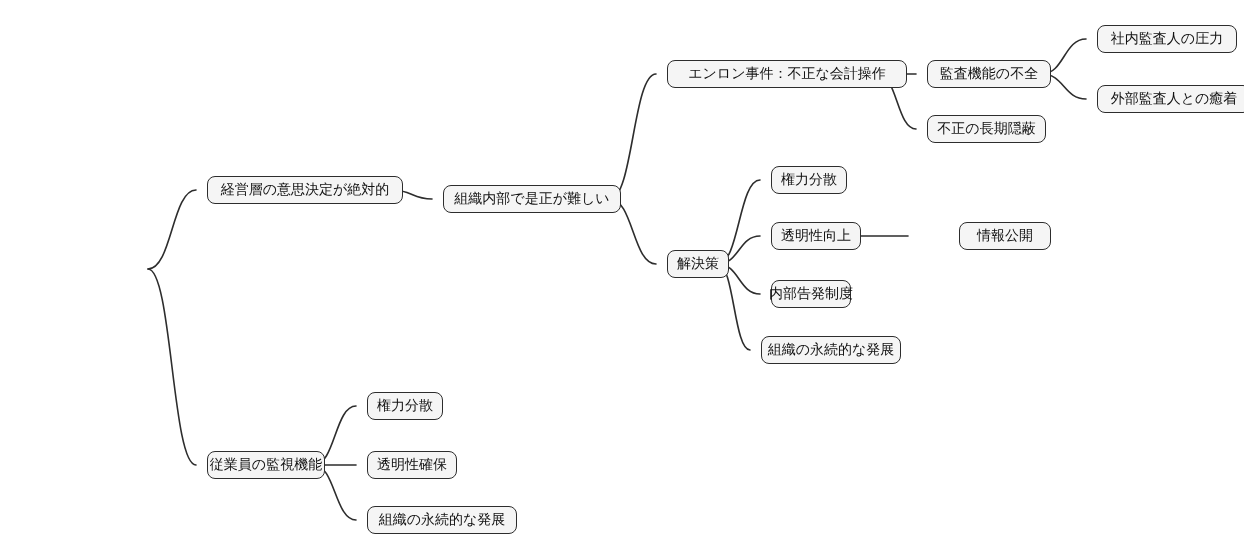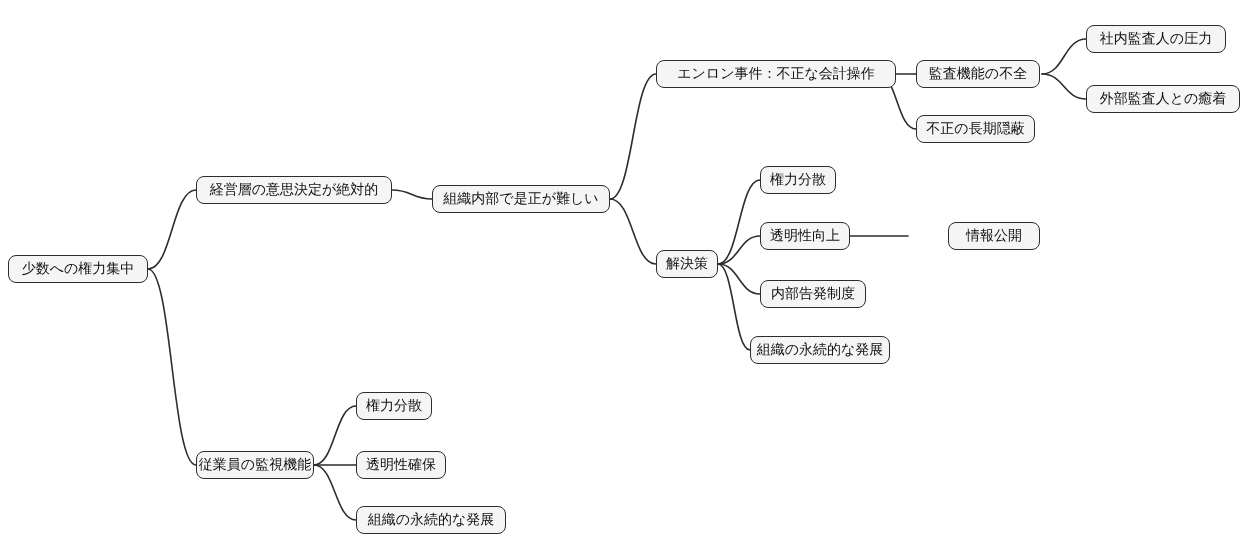--- a/index.html
+++ b/index.html
@@ -41,20 +41,21 @@
     align-items: center;
     justify-content: center;
     white-space: nowrap;
     background: var(--node-fill);
     border: 1.4px solid var(--node-border);
     border-radius: 8px;
     font-size: 14px;
     color: var(--text);
     cursor: pointer;
     user-select: none;
+    margin-left: 11px;
   }
 </style>
 </head>
 <body>
 
 <div class="canvas">
 
   <svg class="edges" viewBox="0 0 1244 555" aria-hidden="true">
     <path d="M148,269 C172,269 172,190 196,190"></path>
     <path d="M148,269 C172,269 172,465 196,465"></path>
@@ -68,32 +69,31 @@
     <path d="M718,264 C739,264 739,180 760,180"></path>
     <path d="M718,264 C739,264 739,236 760,236"></path>
     <path d="M718,264 C739,264 739,294 760,294"></path>
     <path d="M718,264 C734,264 734,350 750,350"></path>
     <path d="M850,236 C879,236 879,236 908,236"></path>
     <path d="M314,465 C335,465 335,406 356,406"></path>
     <path d="M314,465 C335,465 335,465 356,465"></path>
     <path d="M314,465 C335,465 335,520 356,520"></path>
   </svg>
 
-  <div class="node" style="left:8px;   top:255px; width:140px">少数への権力集中</div>
   <div class="node" style="left:196px; top:176px; width:196px">経営層の意思決定が絶対的</div>
   <div class="node" style="left:432px; top:185px; width:178px">組織内部で是正が難しい</div>
   <div class="node" style="left:656px; top:60px;  width:240px">エンロン事件：不正な会計操作</div>
   <div class="node" style="left:916px; top:60px;  width:124px">監査機能の不全</div>
   <div class="node" style="left:1086px;top:25px;  width:140px">社内監査人の圧力</div>
   <div class="node" style="left:1086px;top:85px;  width:154px">外部監査人との癒着</div>
   <div class="node" style="left:916px; top:115px; width:119px">不正の長期隠蔽</div>
   <div class="node" style="left:656px; top:250px; width:62px">解決策</div>
   <div class="node" style="left:760px; top:166px; width:76px">権力分散</div>
   <div class="node" style="left:760px; top:222px; width:90px">透明性向上</div>
   <div class="node" style="left:948px; top:222px; width:92px">情報公開</div>
-  <div class="node" style="left:760px; top:280px; width:106px">内部告発制度</div>
+  <div class="node" style="left:760px; top:280px; width:80px">内部告発制度</div>
   <div class="node" style="left:750px; top:336px; width:140px">組織の永続的な発展</div>
   <div class="node" style="left:196px; top:451px; width:118px">従業員の監視機能</div>
   <div class="node" style="left:356px; top:392px; width:76px">権力分散</div>
   <div class="node" style="left:356px; top:451px; width:90px">透明性確保</div>
   <div class="node" style="left:356px; top:506px; width:150px">組織の永続的な発展</div>
 
 </div>
 
 </body></html>

